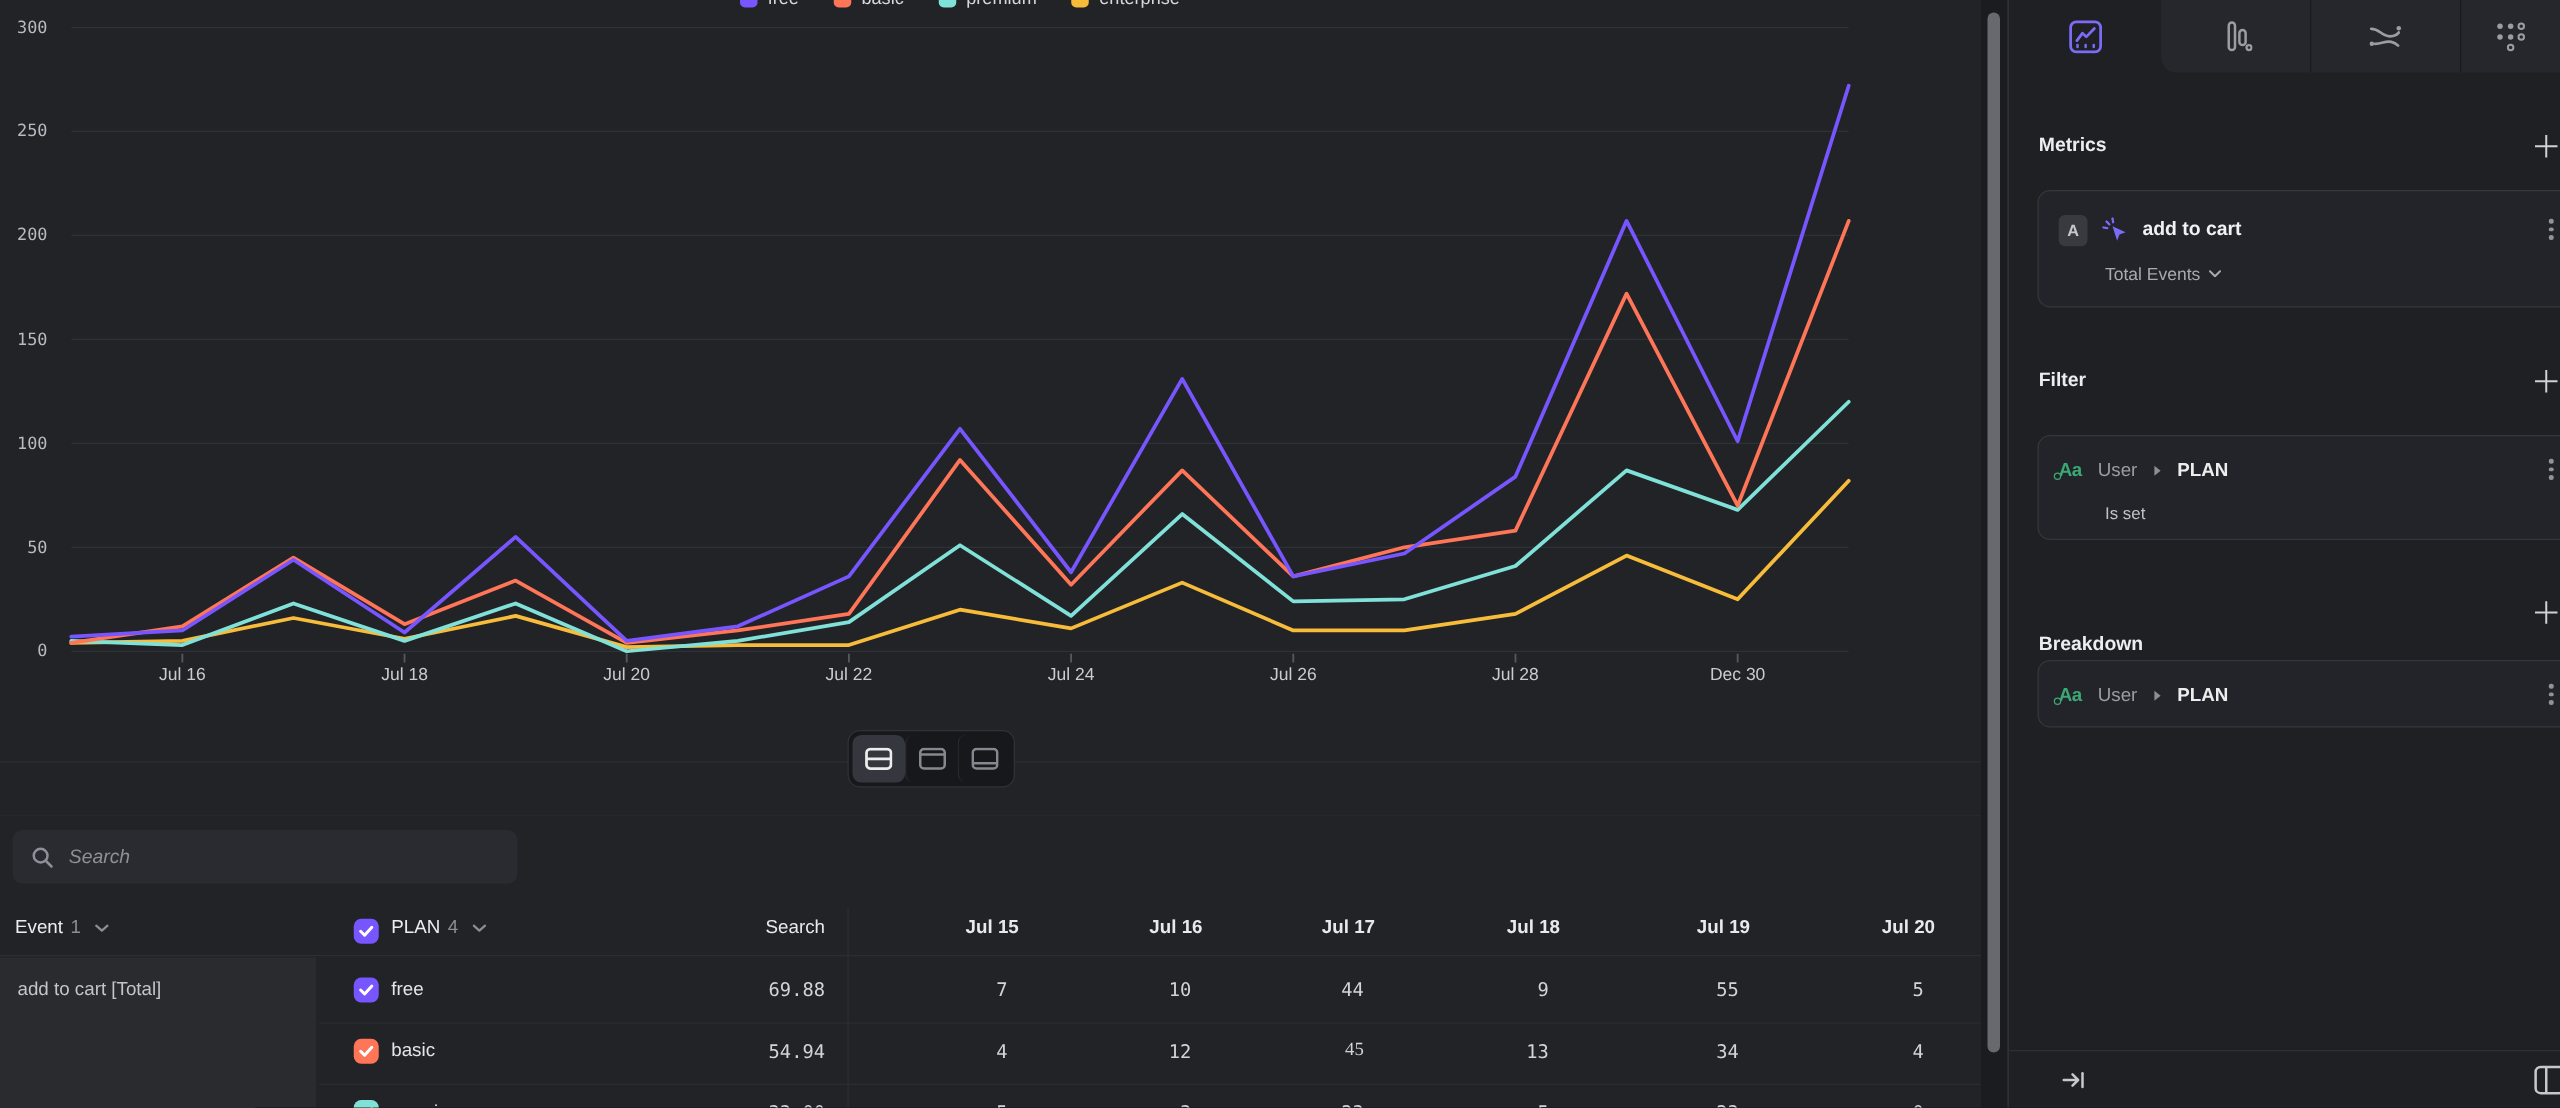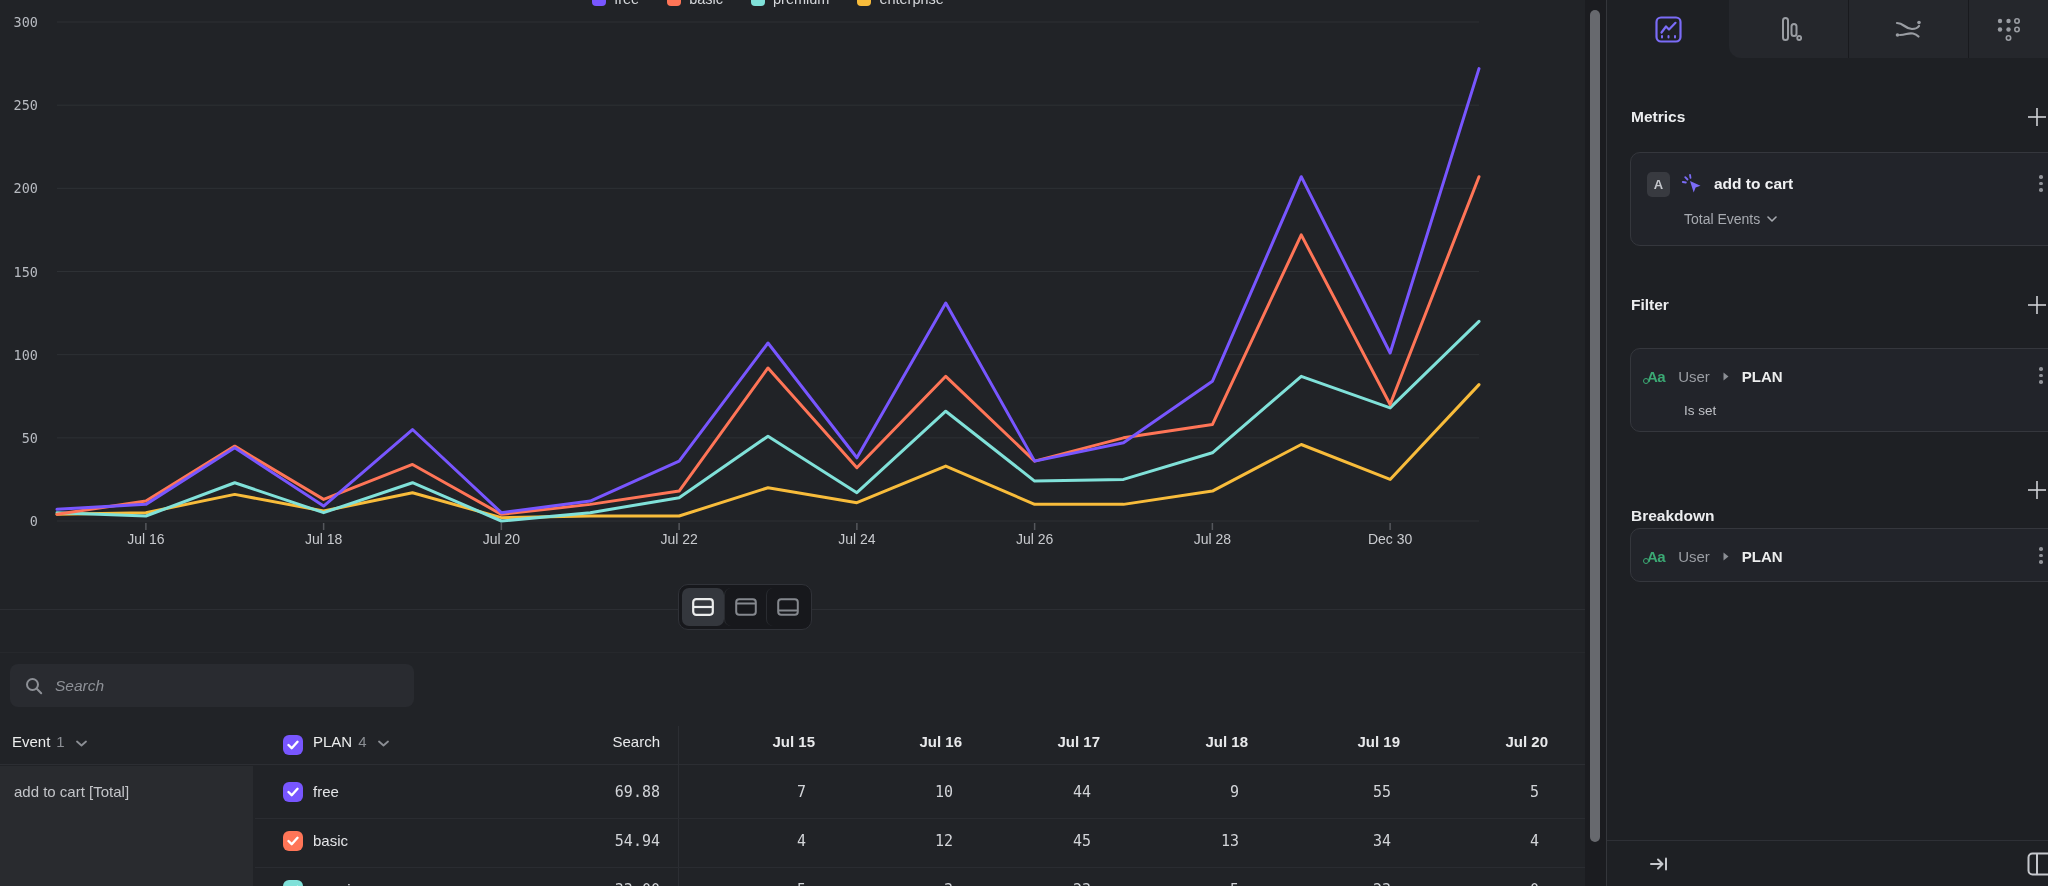--- a/index.html
+++ b/index.html
@@ -215,21 +215,21 @@
 
   <div class="cb" style="left: 283px; top: 831px; background: rgb(255, 117, 87);">
     <svg width="12" height="10" viewBox="0 0 12 10" fill="none">
         <polyline points="1.5,5 4.7,8.2 10.5,1.8" stroke="#fff" stroke-width="2.4" fill="none" stroke-linecap="round" stroke-linejoin="round"></polyline>
       </svg>
   </div>
   <div class="row-label" style="left:313px; top:832px;">basic</div>
   <div class="num" style="left:540px; top:832px;">54.94</div>
   <div class="num" style="left:686px; top:832px;">4</div>
   <div class="num" style="left:833px; top:832px;">12</div>
-  <div class="num" style="left:971px; top:832px;">45</div>
+  <div class="num" style="left:971px; top:832px;font-family:Liberation Serif, serif;">45</div>
   <div class="num" style="left:1119px; top:832px;">13</div>
   <div class="num" style="left:1271px; top:832px;">34</div>
   <div class="num" style="left:1419px; top:832px;">4</div>
   <div class="rowsep" style="top:867px;"></div>
 
   <div class="cb" style="left: 283px; top: 880px; background: rgb(128, 225, 217);">
     <svg width="12" height="10" viewBox="0 0 12 10" fill="none">
         <polyline points="1.5,5 4.7,8.2 10.5,1.8" stroke="#fff" stroke-width="2.4" fill="none" stroke-linecap="round" stroke-linejoin="round"></polyline>
       </svg>
   </div>

